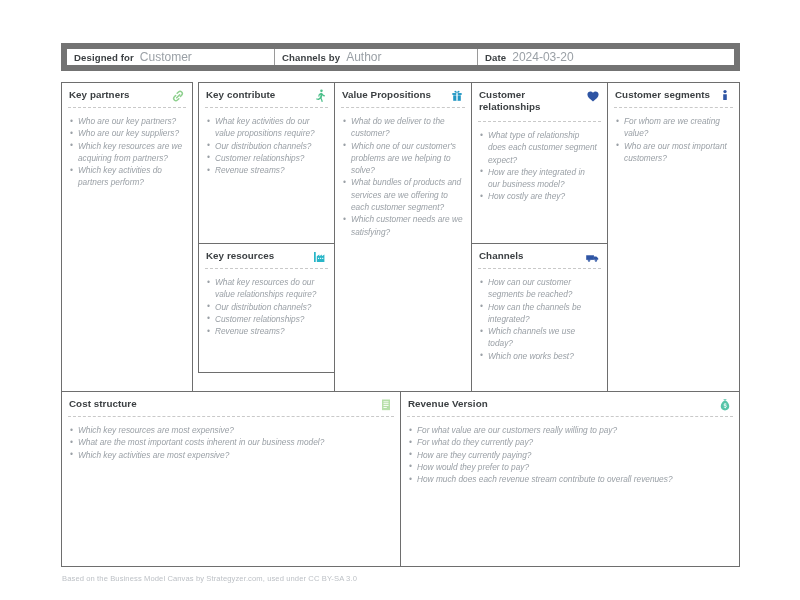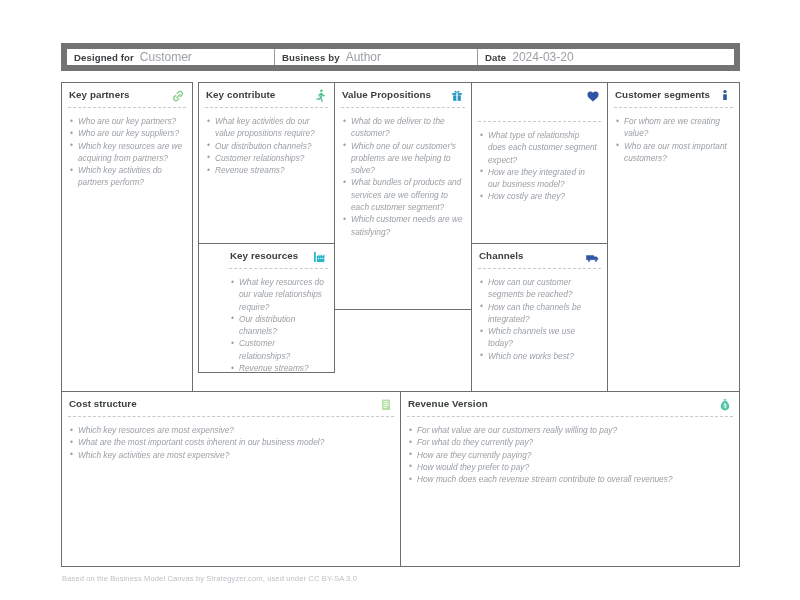--- a/index.html
+++ b/index.html
@@ -126,22 +126,22 @@
     position: absolute;
     left: 0;
     top: -0.5px;
     color: #9aa0a6;
     font-size: 8.3px;
   }
 
   
   #blk-key-partners        { left: 0;     top: 0;    width: 132px; height: 310px; }
   #blk-key-activities      { left: 137px; top: 0;    width: 137px; height: 162px; }
-  #blk-key-resources       { left: 137px; top: 161px; width: 137px; height: 130px; padding-left: 24px; }
-  #blk-value-propositions  { left: 273px; top: 0;    width: 138px; height: 228px; }
+  #blk-key-resources       { left: 137px; top: 161px; width: 137px; height: 130px; }
+  #blk-value-propositions  { left: 273px; top: 0;    width: 138px; height: 310px; }
   #blk-customer-relationships { left: 410px; top: 0;   width: 137px; height: 162px; }
   #blk-channels            { left: 410px; top: 161px; width: 137px; height: 149px; }
   #blk-customer-segments   { left: 546px; top: 0;    width: 133px; height: 310px; }
   #blk-cost-structure      { left: 0;     top: 309px; width: 340px; height: 176px; }
   #blk-revenue-streams     { left: 339px; top: 309px; width: 340px; height: 176px; }
 
   
   .footer-note {
     position: absolute;
     left: 62px;
@@ -156,21 +156,21 @@
 <body>
 
 <div class="canvas-root">
 
   <div class="meta-row">
     <div class="meta-cell c1">
       <span class="meta-label">Designed for</span>
       <span class="meta-value">Customer</span>
     </div>
     <div class="meta-cell c2">
-      <span class="meta-label">Business by</span>
+      <span class="meta-label">Channels by</span>
       <span class="meta-value">Author</span>
     </div>
     <div class="meta-cell c3">
       <span class="meta-label">Date</span>
       <span class="meta-value">2024-03-20</span>
     </div>
   </div>
 
   <div class="grid">
 
@@ -252,20 +252,21 @@
       <ul class="qlist">
         <li>What do we deliver to the customer?</li>
         <li>Which one of our customer's problems are we helping to solve?</li>
         <li>What bundles of products and services are we offering to each customer segment?</li>
         <li>Which customer needs are we satisfying?</li>
       </ul>
     </div>
 
     <div class="block" id="blk-customer-relationships">
       <div class="blk-head two-line">
+        <span class="blk-title">Customer relationships</span>
         <span class="blk-icon">
           <svg viewBox="0 0 24 24" width="16" height="16" fill="#2f55a4">
             <path d="M12 20.2 C7.0 16.4 3.6 13.6 3.6 9.9 C3.6 7.1 5.7 5.2 8.2 5.2 c1.6 0 3.0 .85 3.8 2.1 .8 -1.25 2.2 -2.1 3.8 -2.1 2.5 0 4.6 1.9 4.6 4.7 0 3.7 -3.4 6.5 -8.4 10.3 z"></path>
           </svg>
         </span>
       </div>
       <div class="divider"></div>
       <ul class="qlist">
         <li>What type of relationship does each customer segment expect?</li>
         <li>How are they integrated in our business model?</li>

